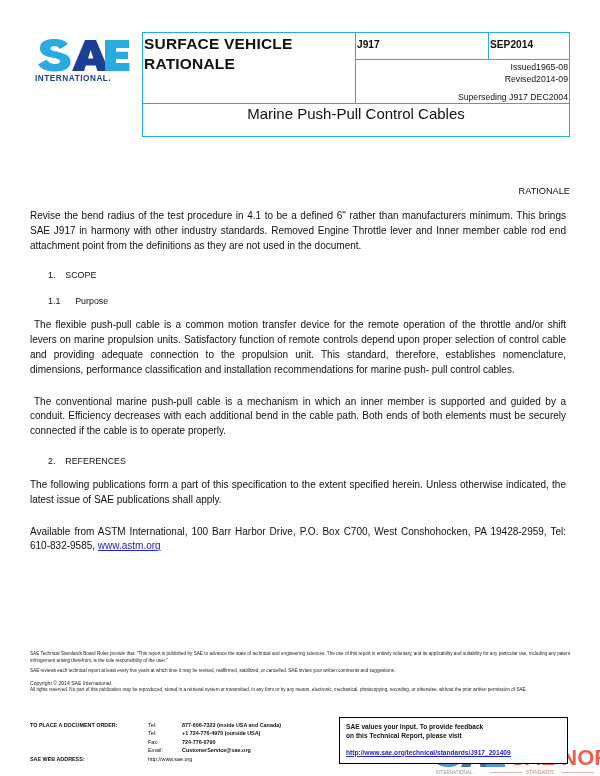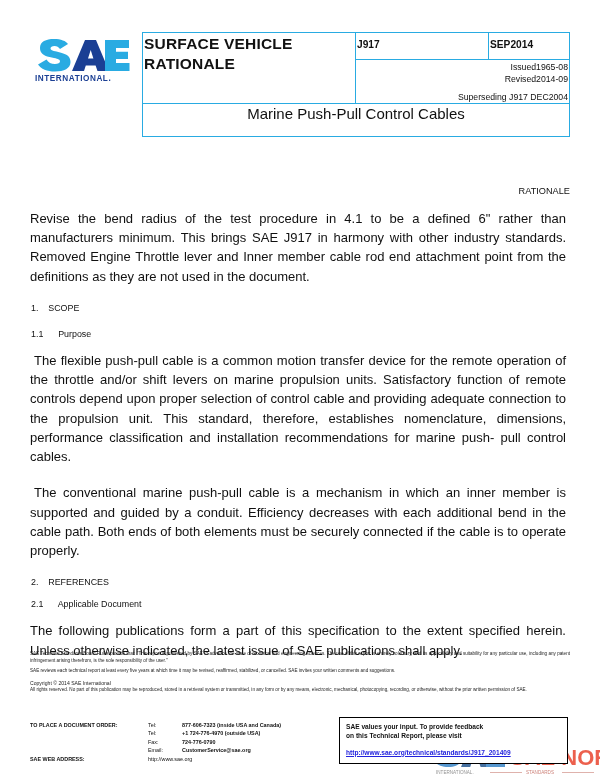--- a/index.html
+++ b/index.html
@@ -115,30 +115,30 @@
     width: 540px;
   }
   .rationale-head {
     text-align: right;
     font-size: 9.2px;
     color: #111;
     margin: 0 0 13px 0;
   }
   p.para {
     margin: 0 4px 13px 0;
-    font-size: 13px;
+    font-size: 10px;
     line-height: 1.48;
     text-align: justify;
     color: #111;
   }
   p.para-indent {
     text-indent: 4px;
   }
   .sec-head {
-    margin: 0 0 12px 1px;
+    margin: 0 0 12px 18px;
     font-size: 8.9px;
     color: #111;
     white-space: pre;
   }
   .gap-sm { height: 4px; }
   .gap-md { height: 10px; }
   a.link {
     color: #2222cc;
     text-decoration: underline;
   }
@@ -303,25 +303,25 @@
     <p class="para para-indent">The flexible push-pull cable is a common motion transfer device for the remote operation of the throttle and/or shift levers on marine propulsion units.  Satisfactory function of remote controls depend upon proper selection of control cable and providing adequate connection to the propulsion unit.  This standard, therefore, establishes nomenclature, dimensions, performance classification and installation recommendations for marine push- pull control cables.</p>
 
     <div class="gap-sm"></div>
 
     <p class="para para-indent">The conventional marine push-pull cable is a mechanism in which an inner member is supported and guided by a conduit. Efficiency decreases with each additional bend in the cable path.  Both ends of both elements must be securely connected if the cable is to operate properly.</p>
 
     <div class="gap-sm"></div>
 
     <div class="sec-head">2.    REFERENCES</div>
 
-    <div class="sec-head">2.1      Applicable Document</div>
     <p class="para">The following publications form a part of this specification to the extent specified herein. Unless otherwise indicated, the latest issue of SAE publications shall apply.</p>
 
     <div class="gap-sm"></div>
 
+    <p class="para"><span>Available from ASTM International, 100 Barr Harbor Drive, P.O. Box C700, West Conshohocken, PA 19428-2959, Tel: 610-832-9585, </span><a class="link" href="#">www.astm.org</a></p>
 
     <div class="gap-md"></div>
 
   </div>
 
   <div class="fineprint">
     <p class="fp-para">SAE Technical Standards Board Rules provide that: "This report is published by SAE to advance the state of technical and engineering sciences. The use of this report is entirely voluntary, and its applicability and suitability for any particular use, including any patent infringement arising therefrom, is the sole responsibility of the user."</p>
     <p class="fp-para">SAE reviews each technical report at least every five years at which time it may be revised, reaffirmed, stabilized, or cancelled. SAE invites your written comments and suggestions.</p>
     <p class="fp-copy">Copyright © 2014 SAE International</p>
     <p class="fp-rights">All rights reserved. No part of this publication may be reproduced, stored in a retrieval system or transmitted, in any form or by any means, electronic, mechanical, photocopying, recording, or otherwise, without the prior written permission of SAE.</p>

